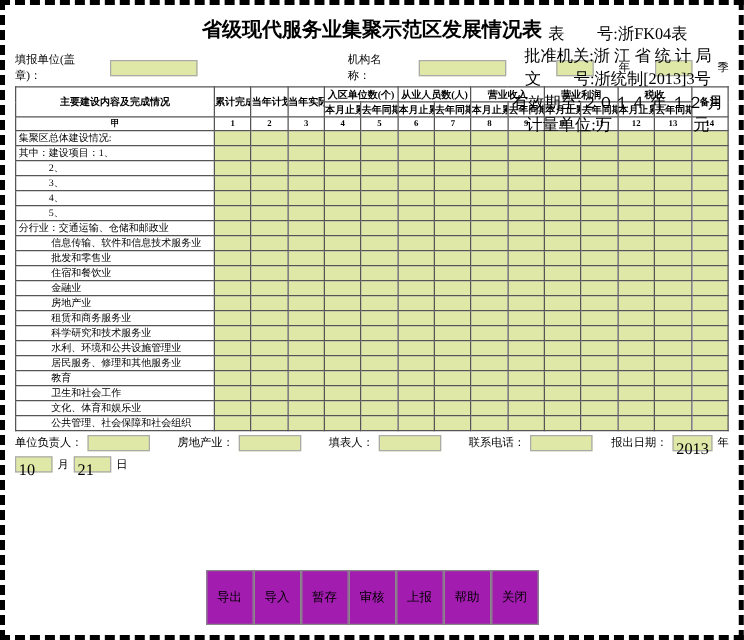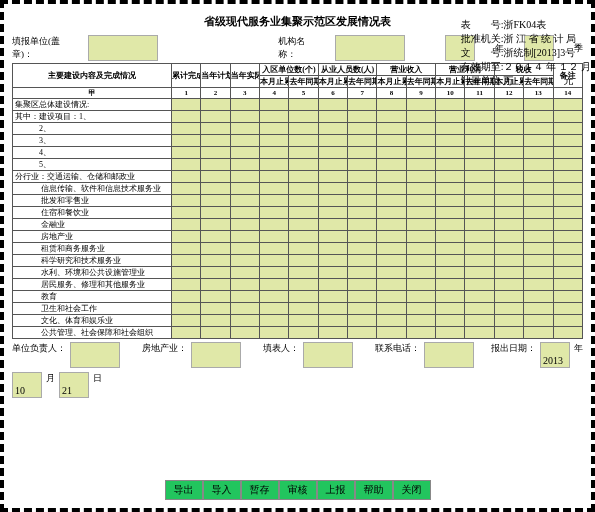--- a/index.html
+++ b/index.html
@@ -1,37 +1,37 @@
 <!DOCTYPE html>
 <html><head>
 <meta charset="utf-8">
 <style>
 *{margin:0;padding:0;box-sizing:border-box}
 body{font-family:"SimSun","宋体",serif;font-size:10px;background:#fff;color:#000;width:595px;height:512px;overflow:hidden}
 .wrap{border:4px dashed #000;width:595px;height:512px;padding:6px 8px;position:relative}
-.title{text-align:center;font-size:11px;font-weight:bold;margin-top:4px;margin-bottom:2px}
-.meta{position:absolute;right:0;top:14px;font-size:10px;line-height:1.4;text-align:left}
+.title{text-align:center;font-size:16px;font-weight:bold;margin-top:4px;margin-bottom:2px}
+.meta{position:absolute;right:12px;top:14px;font-size:13px;line-height:1.4;text-align:center}
 .meta span{display:inline-block}
 .filler{display:flex;align-items:center;gap:20px;margin:6px 0 2px 0;font-size:9px}
 .filler .fld{display:inline-block}
-.inp{background:#e0e8a8;border:1px solid #aaa;height:13px;padding:12px 2px;font-size:10px;min-width:50px}
+.inp{background:#e0e8a8;border:1px solid #aaa;height:13px;padding:2px 2px;font-size:13px;min-width:50px}
 .inp.sm{min-width:30px}
 .inp.lg{min-width:70px}
 .tbl{border-collapse:collapse;width:100%;table-layout:fixed;font-size:8px}
 .tbl th,.tbl td{border:1px solid #555;height:12px;text-align:center;vertical-align:middle;overflow:hidden;white-space:nowrap}
 .tbl .lbl{text-align:left;padding-left:2px;white-space:nowrap}
 .tbl .ind1{padding-left:28px}
 .tbl .ind2{padding-left:26px}
 .tbl td.cell{background:#e0e8a8}
 .colA{width:130px}
 .colN{width:24px}
 .foot{display:flex;gap:4px;margin-top:3px;font-size:9px;flex-wrap:wrap}
 .foot .gap{flex:0 0 14px}
 .btns{position:absolute;bottom:8px;left:50%;transform:translateX(-50%);display:flex}
-.btn{border:1px solid #888;background:#22c55e;font-size:10px;padding:2px 8px;margin:0;cursor:pointer}
+.btn{border:1px solid #888;background:#a21caf;font-size:10px;padding:14px 8px;margin:0;cursor:pointer}
 .colnum th{font-size:7px;height:10px}
 </style>
 </head>
 <body>
 
 <div class="wrap">
   <div class="title">省级现代服务业集聚示范区发展情况表</div>
 
   <div class="meta">
     <div><span>表　　号:</span><span>浙FK04表</span></div>

